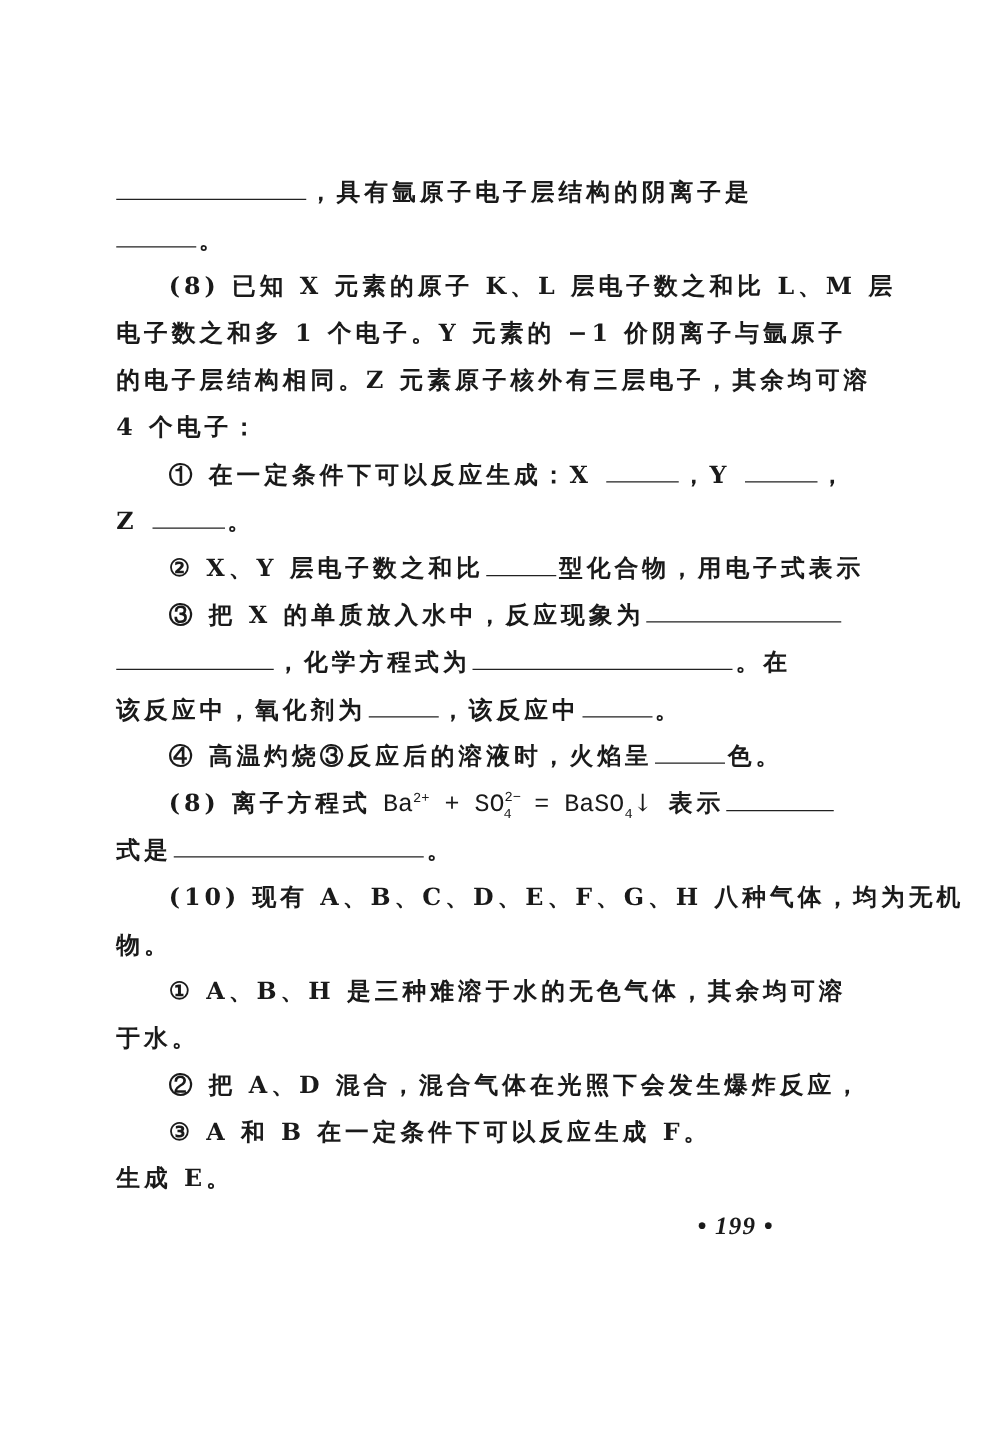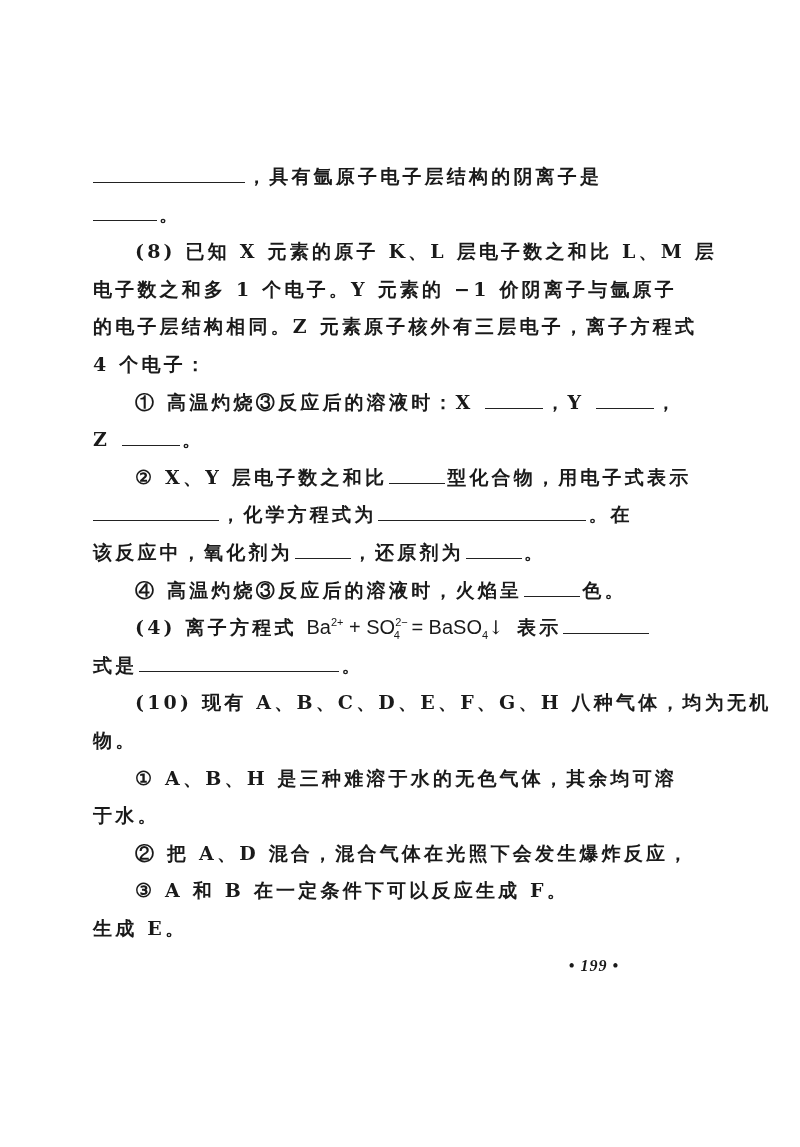--- a/index.html
+++ b/index.html
@@ -8,49 +8,48 @@
     background: #ffffff;
     color: #1a1a1a;
     font-family: "DejaVu Serif", "Liberation Serif", serif;
     position: relative;
     overflow: hidden;
   }
   .page {
     position: absolute;
     left: 93px; top: 136px;
     width: 566px;
-    margin-top: 22px;
   }
   .line {
     position: relative;
     height: 37.6px;
     line-height: 37.6px;
     font-size: 19px;
     white-space: nowrap;
     letter-spacing: 3.2px;
     font-weight: bold;
   }
   .indent { padding-left: 42px; }
   .blank {
     display: inline-block;
     border-bottom: 1.4px solid #222;
     height: 14px;
     vertical-align: baseline;
     margin: 0 2px;
   }
-  .latin { font-family: Liberation Sans, sans-serif; font-weight: normal; letter-spacing: 0; font-size: 20px; text-align: center; }
+  .latin { font-family: Liberation Mono, monospace; font-weight: normal; letter-spacing: 0; font-size: 20px; text-align: center; }
   sup, sub { font-size: 11px; line-height: 0; font-weight: normal; }
   .pagenum {
     position: absolute;
     left: 0; top: 0;
     width: 566px;
     text-align: right;
     font-family: "Liberation Serif", serif;
     font-style: italic;
-    font-size: 16px;
+    font-size: 20px;
     letter-spacing: 1px;
     padding-right: 40px;
     box-sizing: border-box;
   }
 </style>
 </head>
 <body>
 
 <div class="page">
 
@@ -64,55 +63,58 @@
 
   <div class="line indent">
     <span>(8) 已知 X 元素的原子 K、L 层电子数之和比 L、M 层</span>
   </div>
 
   <div class="line">
     <span>电子数之和多 1 个电子。Y 元素的 −1 价阴离子与氩原子</span>
   </div>
 
   <div class="line">
-    <span>的电子层结构相同。Z 元素原子核外有三层电子，离子方程式</span>
+    <span>的电子层结构相同。Z 元素原子核外有三层电子，其余均可溶</span>
   </div>
 
   <div class="line">
     <span>4 个电子：</span>
   </div>
 
   <div class="line indent">
-    <span>① 高温灼烧③反应后的溶液时：X </span><span class="blank" style="width:58px"></span><span>，Y </span><span class="blank" style="width:58px"></span><span>，</span>
+    <span>① 在一定条件下可以反应生成：X </span><span class="blank" style="width:58px"></span><span>，Y </span><span class="blank" style="width:58px"></span><span>，</span>
   </div>
 
   <div class="line">
     <span>Z </span><span class="blank" style="width:58px"></span><span>。</span>
   </div>
 
   <div class="line indent">
     <span>② X、Y 层电子数之和比</span><span class="blank" style="width:56px"></span><span>型化合物，用电子式表示</span>
   </div>
 
 
+  <div class="line indent">
+    <span>③ 把 X 的单质放入水中，反应现象为</span><span class="blank" style="width:156px"></span>
+  </div>
 
   <div class="line">
     <span class="blank" style="width:126px;margin-left:0"></span><span>，化学方程式为</span><span class="blank" style="width:208px"></span><span>。在</span>
   </div>
 
   <div class="line">
-    <span>该反应中，氧化剂为</span><span class="blank" style="width:56px"></span><span>，还原剂为</span><span class="blank" style="width:56px"></span><span>。</span>
+    <span>该反应中，氧化剂为</span><span class="blank" style="width:56px"></span><span>，该反应中</span><span class="blank" style="width:56px"></span><span>。</span>
   </div>
 
   <div class="line indent">
     <span>④ 高温灼烧③反应后的溶液时，火焰呈</span><span class="blank" style="width:56px"></span><span>色。</span>
   </div>
 
   <div class="line indent">
-    <span>(4) 离子方程式 </span><span class="latin"><span>Ba</span><sup>2+</sup><span> + SO</span><sup style="position:relative;">2−</sup><sub style="margin-left:-14px;">4</sub><span style="margin-left:6px"> = BaSO</span><sub>4</sub></span><span style="font-weight:normal;">↓</span><span> 表示</span><span class="blank" style="width:86px"></span>
+    <span>(8) 离子方程式 </span><span class="latin"><span>Ba</span><sup>2+</sup><span> + SO</span><sup style="position:relative;">2−</sup><sub style="margin-left:-14px;">4</sub><span style="margin-left:6px"> = BaSO</span><sub>4</sub></span><span style="font-weight:normal;">↓</span><span> 表示</span><span class="blank" style="width:86px"></span>
   </div>
 
 
   <div class="line">
     <span>式是</span><span class="blank" style="width:200px"></span><span>。</span>
   </div>
 
   <div class="line indent">
     <span>(10) 现有 A、B、C、D、E、F、G、H 八种气体，均为无机</span>
   </div>

